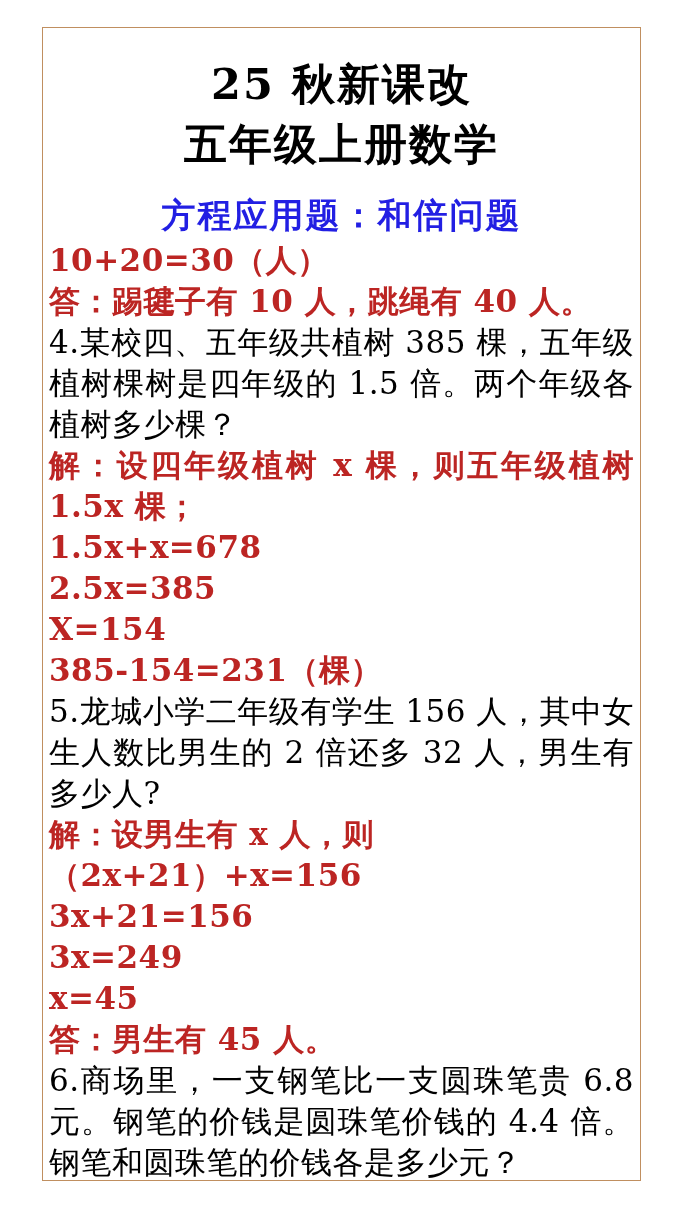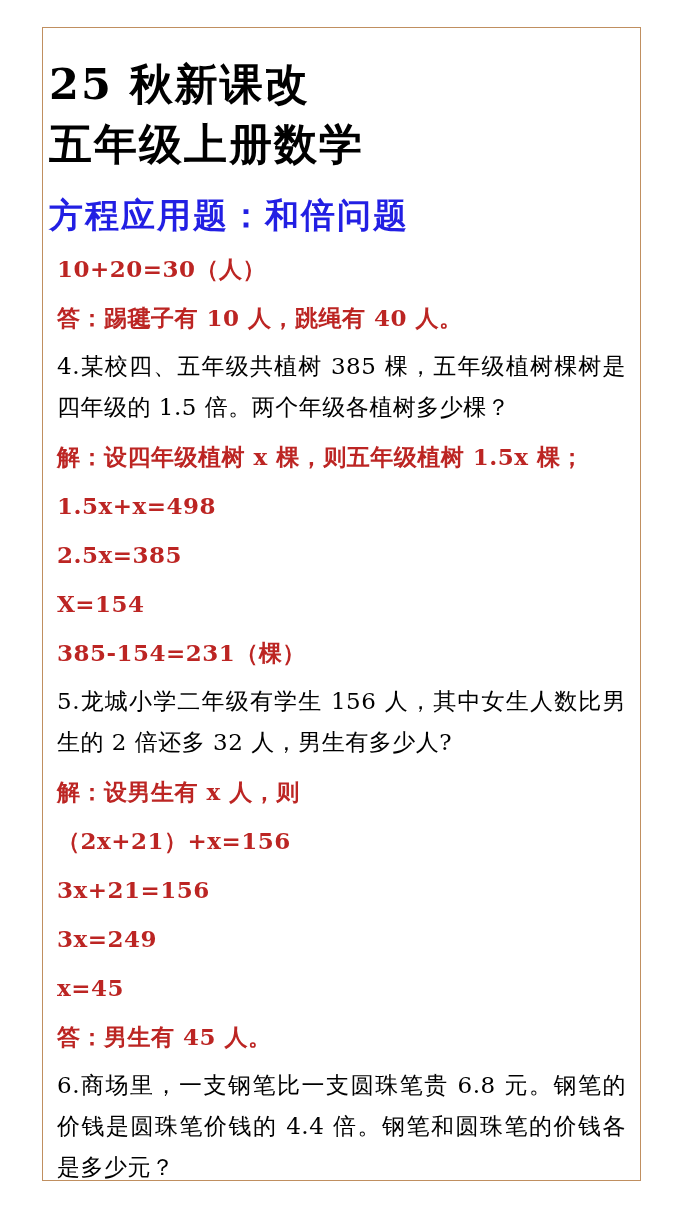--- a/index.html
+++ b/index.html
@@ -18,42 +18,42 @@
     position: absolute;
     left: 42px;
     top: 27px;
     width: 599px;
     height: 1154px;
     box-sizing: border-box;
     border: 1px solid var(--border, #c08f60);
     background: #ffffff;
     padding: 26px 6px 0 6px;
   }
-  .page-header { }
+  .page-header { text-align: center; }
   .title-line {
     font-size: 43px;
     line-height: 60px;
     font-weight: bold;
     color: var(--black, #000000);
     letter-spacing: 2px;
     white-space: nowrap;
   }
   .subtitle-line {
     font-size: 34px;
     line-height: 50px;
     font-weight: bold;
     color: var(--blue, #221fe3);
     letter-spacing: 2px;
     white-space: nowrap;
     margin-top: 16px;
   }
   .worksheet-body { margin-top: 0; }
   .line {
-    margin: 8px;
-    font-size: 23px;
+    margin: 0;
+    font-size: 31px;
     line-height: 41px;
     text-align: justify;
     text-align-last: left;
     letter-spacing: 0.5px;
   }
   .line.black { color: var(--black, #000000); }
   .line.red   { color: var(--red, #bb2423); font-weight: bold; }
 </style>
 </head>
 <body>
@@ -62,21 +62,21 @@
   <div class="page-header">
     <div class="title-line">25 秋新课改</div>
     <div class="title-line">五年级上册数学</div>
     <div class="subtitle-line">方程应用题：和倍问题</div>
   </div>
   <div class="worksheet-body">
       <p class="line red">10+20=30（人）</p>
       <p class="line red">答：踢毽子有 10 人，跳绳有 40 人。</p>
       <p class="line black">4.某校四、五年级共植树 385 棵，五年级植树棵树是四年级的 1.5 倍。两个年级各植树多少棵？</p>
       <p class="line red">解：设四年级植树 x 棵，则五年级植树 1.5x 棵；</p>
-      <p class="line red">1.5x+x=498</p>
+      <p class="line red">1.5x+x=678</p>
       <p class="line red">2.5x=385</p>
       <p class="line red">X=154</p>
       <p class="line red">385-154=231（棵）</p>
       <p class="line black">5.龙城小学二年级有学生 156 人，其中女生人数比男生的 2 倍还多 32 人，男生有多少人?</p>
       <p class="line red">解：设男生有 x 人，则</p>
       <p class="line red">（2x+21）+x=156</p>
       <p class="line red">3x+21=156</p>
       <p class="line red">3x=249</p>
       <p class="line red">x=45</p>
       <p class="line red">答：男生有 45 人。</p>

